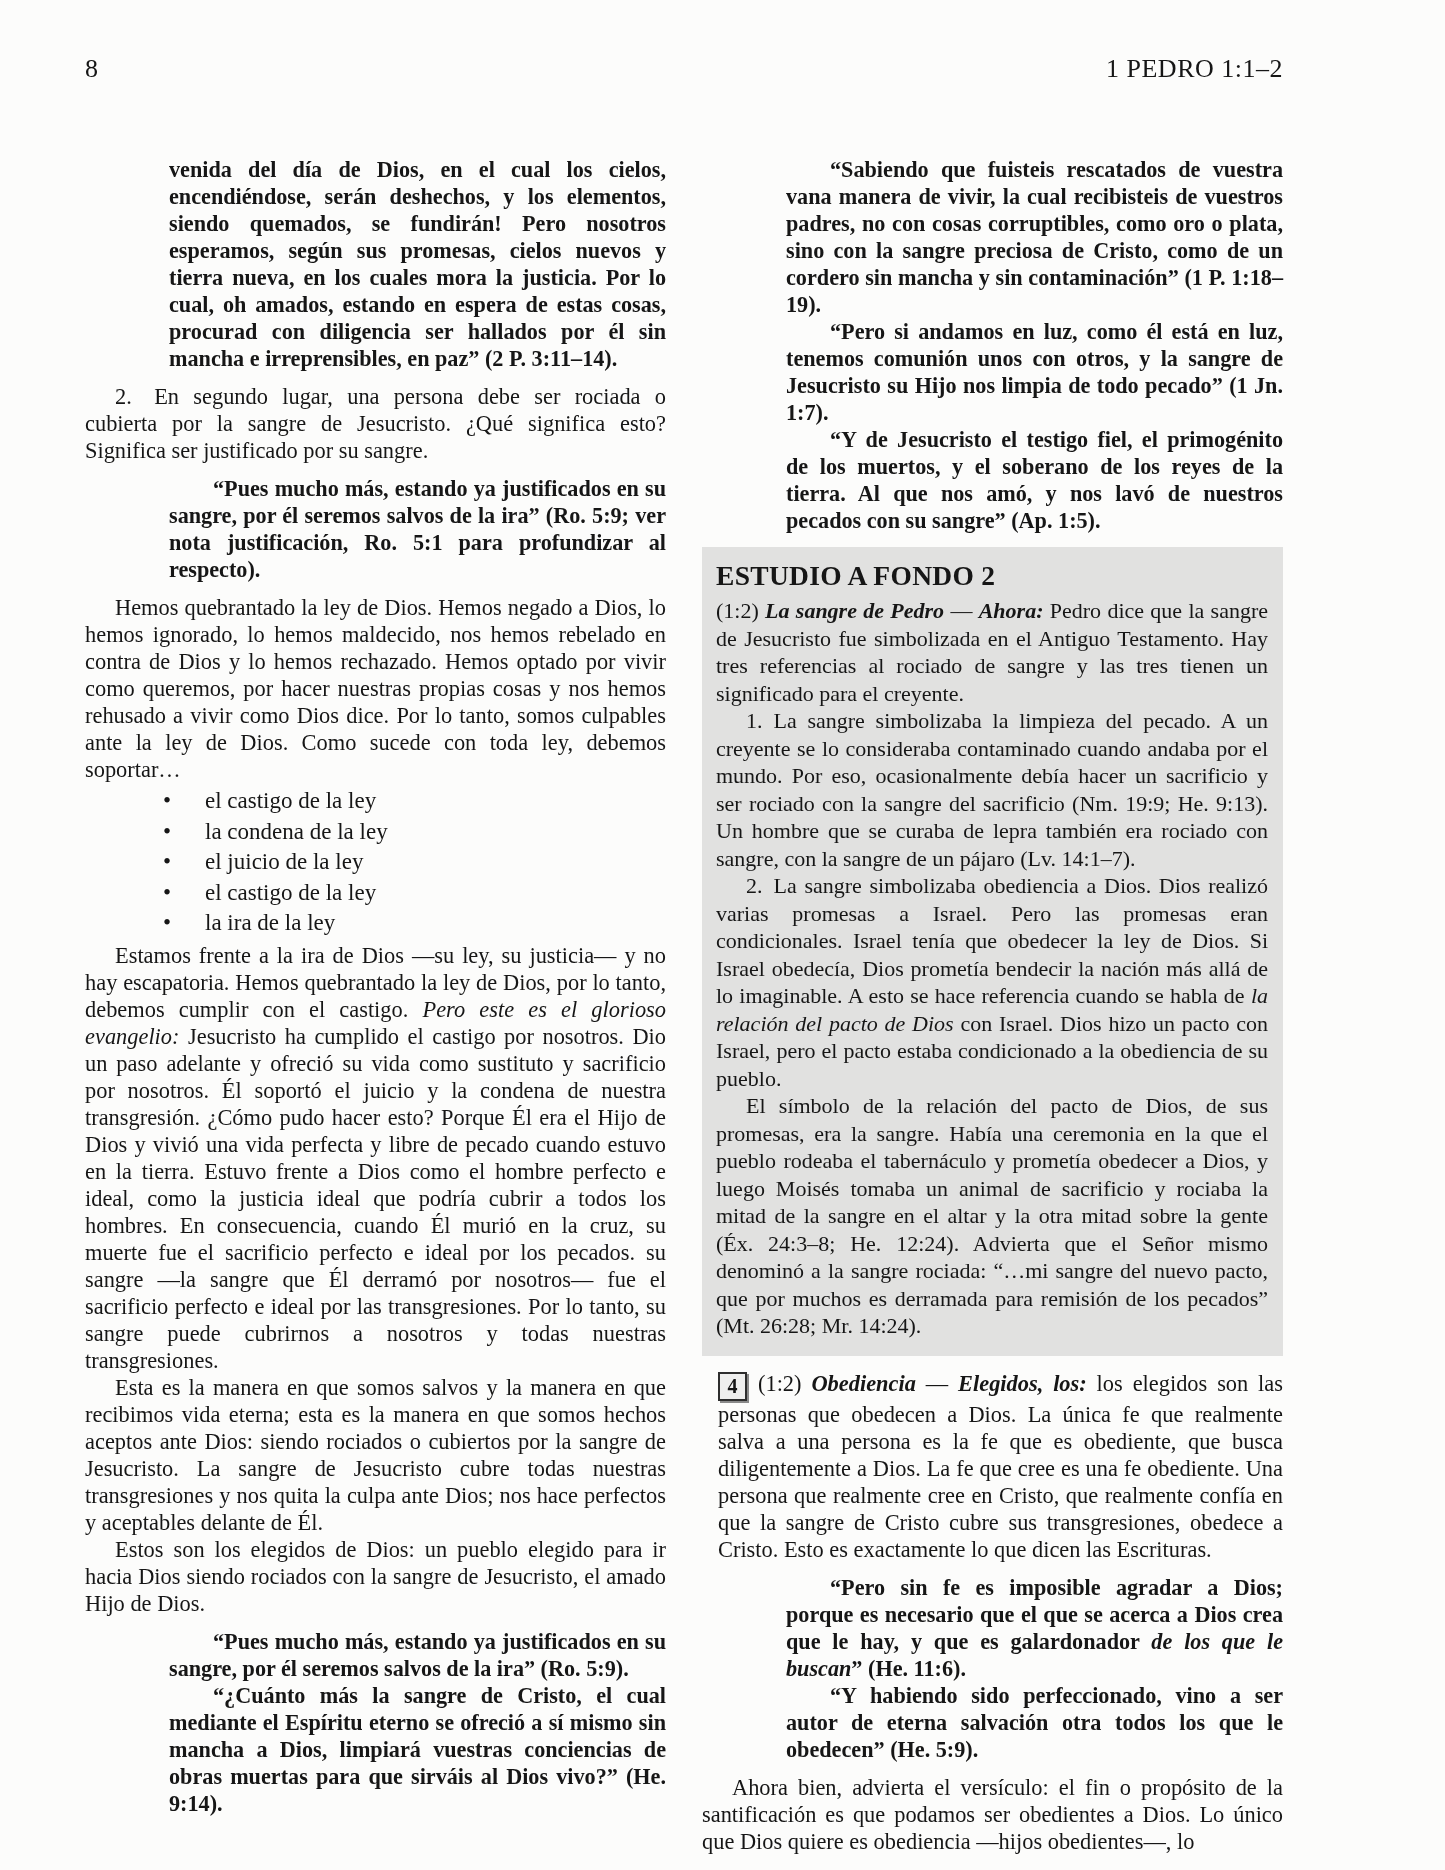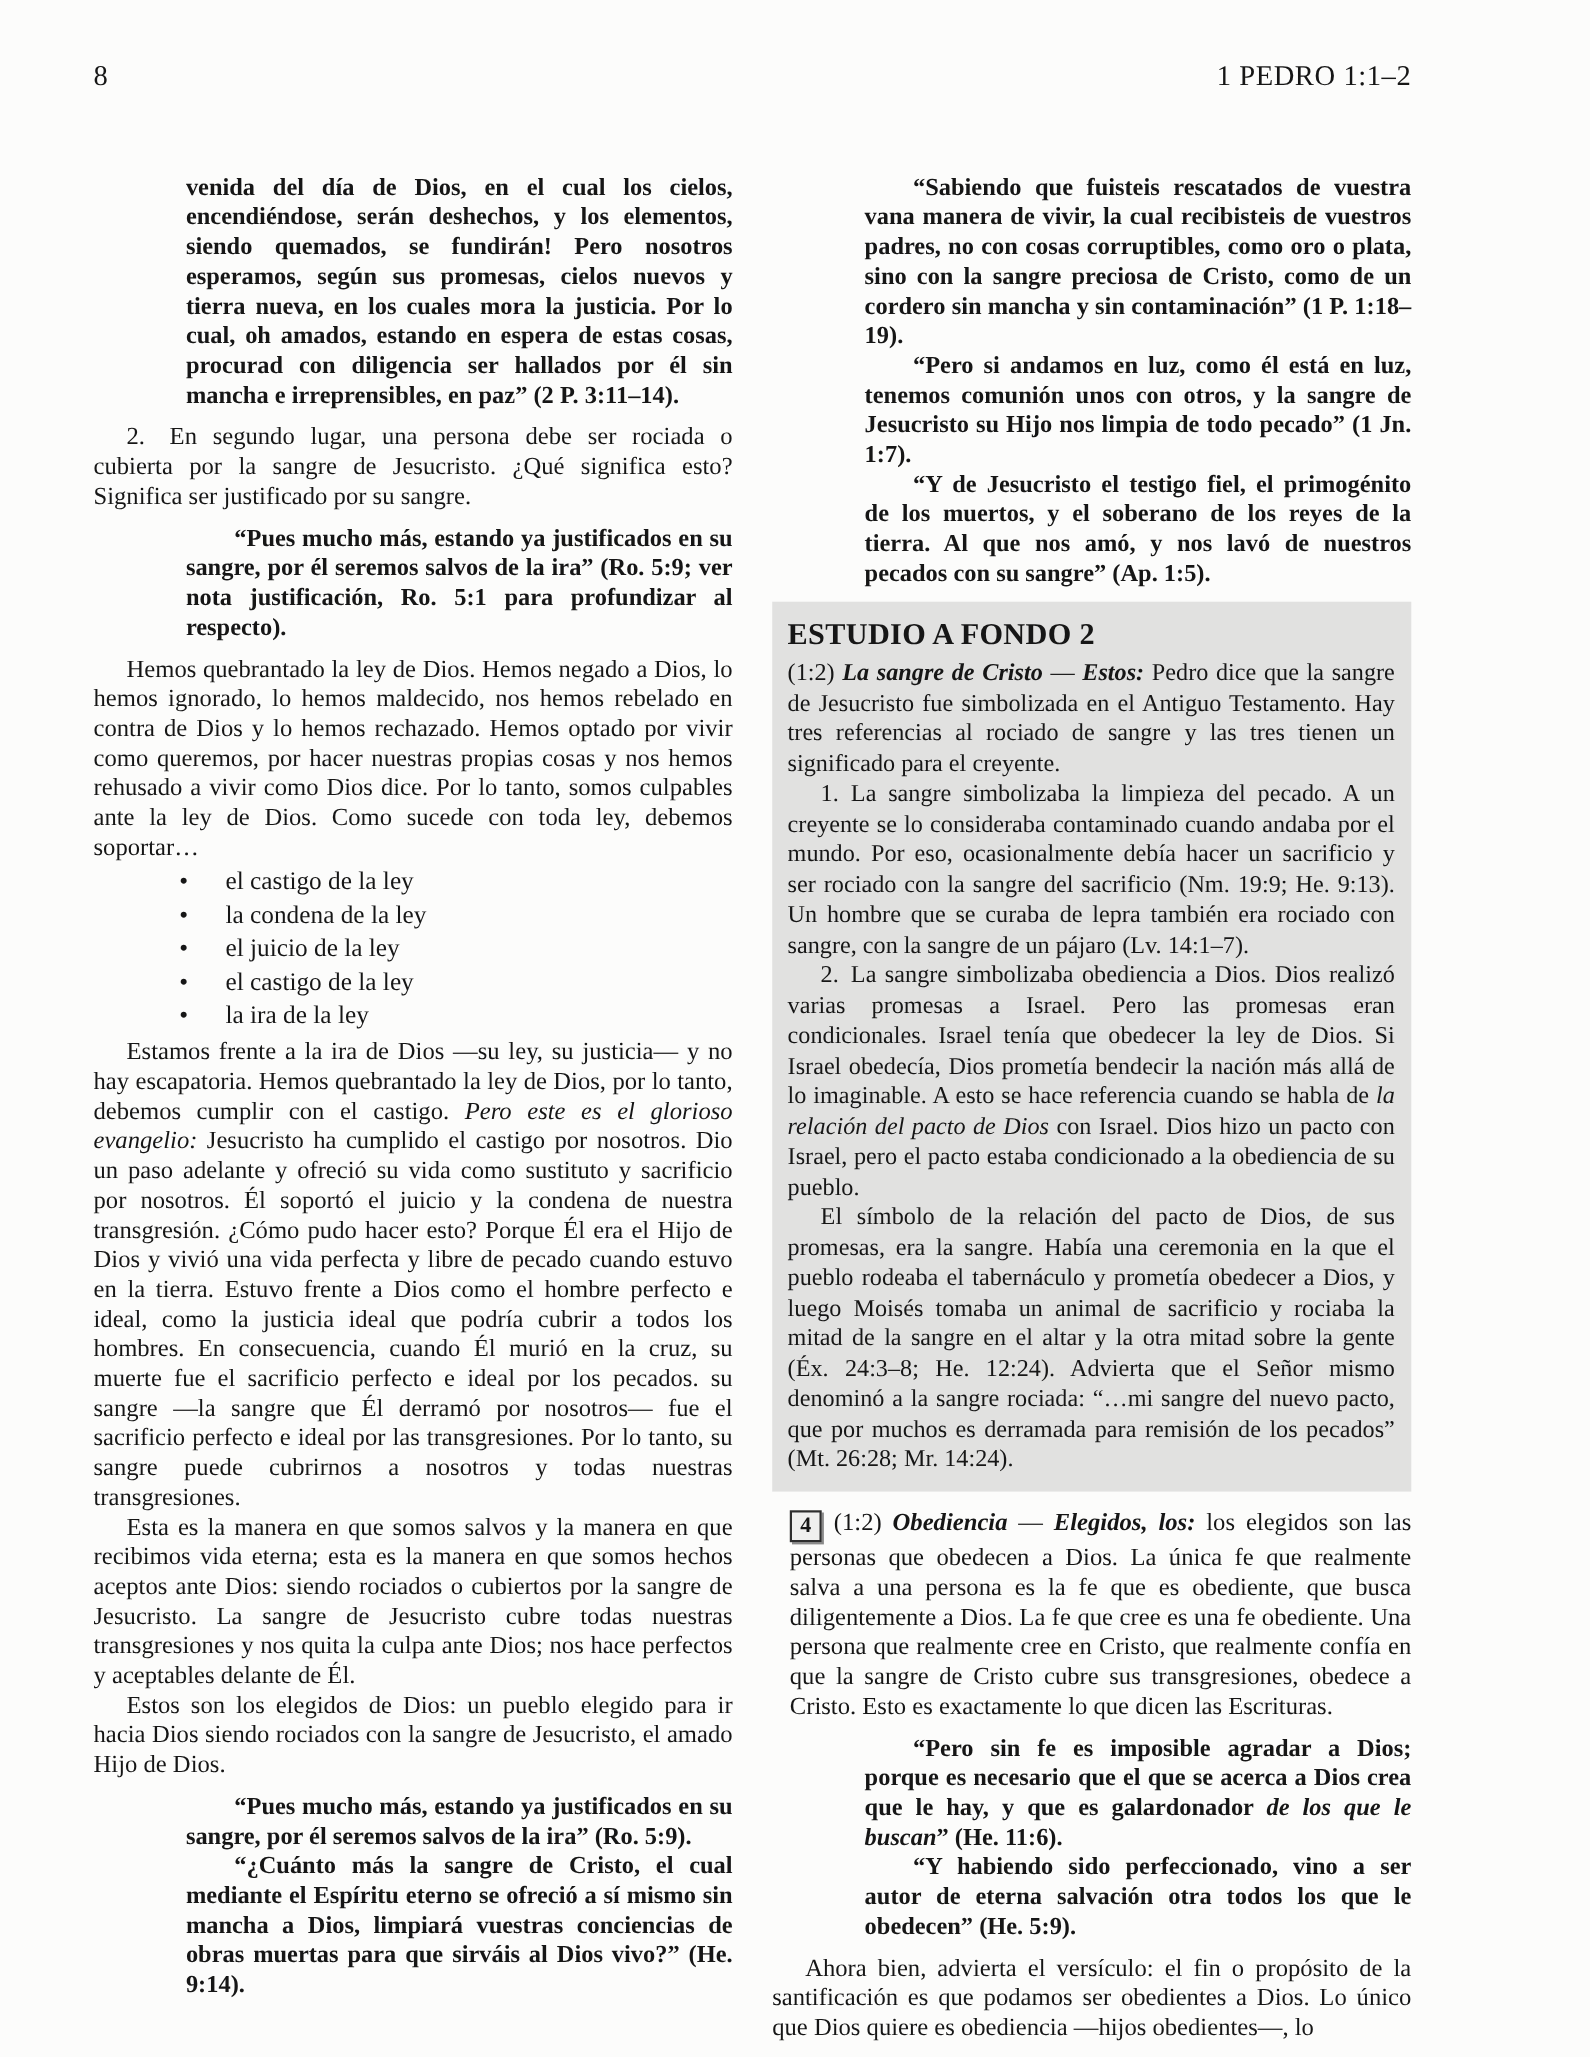--- a/index.html
+++ b/index.html
@@ -114,21 +114,21 @@
 
     <div class="col">
       <div class="quote top">
         <p class="qp"><span>“Sabiendo que fuisteis rescatados de vuestra vana manera de vivir, la cual recibisteis de vuestros padres, no con cosas corruptibles, como oro o plata, sino con la sangre preciosa de Cristo, como de un cordero sin mancha y sin contaminación” (1 P. 1:18–19).</span></p>
         <p class="qp"><span>“Pero si andamos en luz, como él está en luz, tenemos comunión unos con otros, y la sangre de Jesucristo su Hijo nos limpia de todo pecado” (1 Jn. 1:7).</span></p>
         <p class="qp"><span>“Y de Jesucristo el testigo fiel, el primogénito de los muertos, y el soberano de los reyes de la tierra. Al que nos amó, y nos lavó de nuestros pecados con su sangre” (Ap. 1:5).</span></p>
       </div>
 
       <div class="studybox">
         <h2>ESTUDIO A FONDO 2</h2>
-        <p class="body"><span>(1:2) </span><span class="bi">La sangre de Cristo</span><span> — </span><span class="bi">Estos:</span><span> Pedro dice que la sangre de Jesucristo fue simbolizada en el Antiguo Testamento. Hay tres referencias al rociado de sangre y las tres tienen un significado para el creyente.</span></p>
+        <p class="body"><span>(1:2) </span><span class="bi">La sangre de Pedro</span><span> — </span><span class="bi">Ahora:</span><span> Pedro dice que la sangre de Jesucristo fue simbolizada en el Antiguo Testamento. Hay tres referencias al rociado de sangre y las tres tienen un significado para el creyente.</span></p>
         <p class="body ind"><span>1. La sangre simbolizaba la limpieza del pecado. A un creyente se lo consideraba contaminado cuando andaba por el mundo. Por eso, ocasionalmente debía hacer un sacrificio y ser rociado con la sangre del sacrificio (Nm. 19:9; He. 9:13). Un hombre que se curaba de lepra también era rociado con sangre, con la sangre de un pájaro (Lv. 14:1–7).</span></p>
         <p class="body ind"><span>2. La sangre simbolizaba obediencia a Dios. Dios realizó varias promesas a Israel. Pero las promesas eran condicionales. Israel tenía que obedecer la ley de Dios. Si Israel obedecía, Dios prometía bendecir la nación más allá de lo imaginable. A esto se hace referencia cuando se habla de </span><span class="it">la relación del pacto de Dios</span><span> con Israel. Dios hizo un pacto con Israel, pero el pacto estaba condicionado a la obediencia de su pueblo.</span></p>
         <p class="body ind"><span>El símbolo de la relación del pacto de Dios, de sus promesas, era la sangre. Había una ceremonia en la que el pueblo rodeaba el tabernáculo y prometía obedecer a Dios, y luego Moisés tomaba un animal de sacrificio y rociaba la mitad de la sangre en el altar y la otra mitad sobre la gente (Éx. 24:3–8; He. 12:24). Advierta que el Señor mismo denominó a la sangre rociada: “…mi sangre del nuevo pacto, que por muchos es derramada para remisión de los pecados” (Mt. 26:28; Mr. 14:24).</span></p>
       </div>
 
       <p class="body note-para">
         <span class="numbox">4</span><span><span>(1:2) </span><span class="bi">Obediencia</span><span> — </span><span class="bi">Elegidos, los:</span><span> los elegidos son las personas que obedecen a Dios. La única fe que realmente salva a una persona es la fe que es obediente, que busca diligentemente a Dios. La fe que cree es una fe obediente. Una persona que realmente cree en Cristo, que realmente confía en que la sangre de Cristo cubre sus transgresiones, obedece a Cristo. Esto es exactamente lo que dicen las Escrituras.</span></span>
       </p>
 
       <div class="quote">

